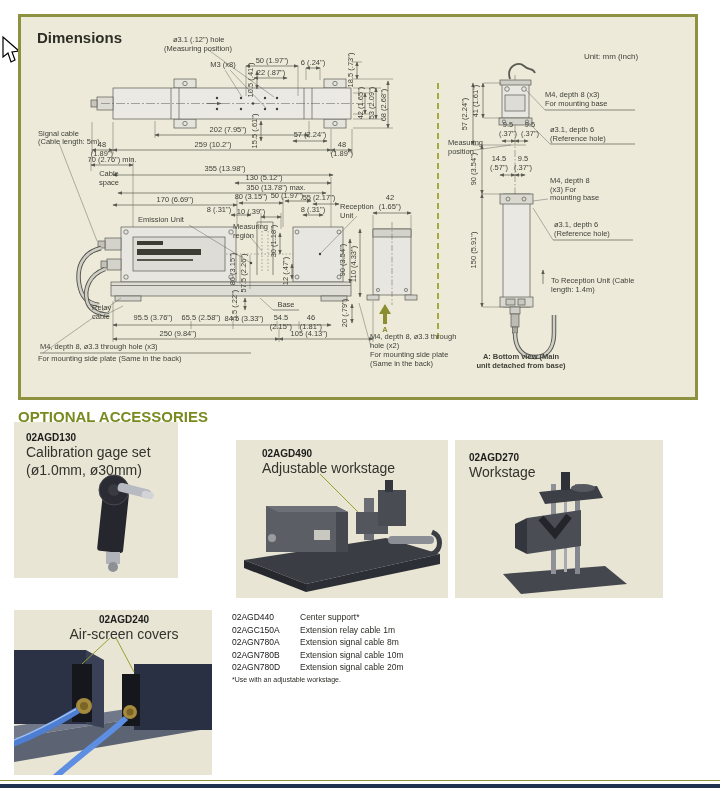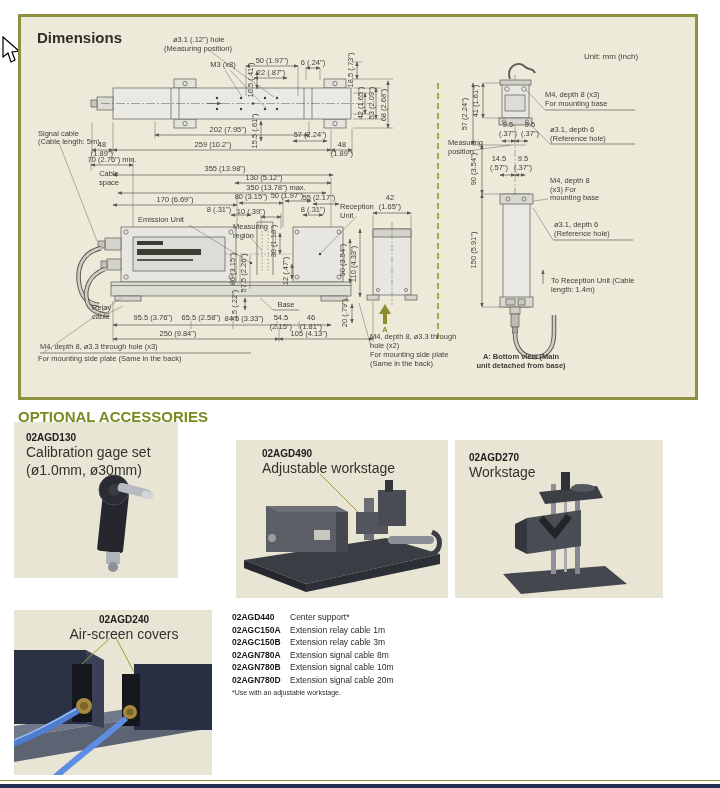--- a/index.html
+++ b/index.html
@@ -19,21 +19,21 @@
   .bold{font-weight:bold}
   .unit-note{font-size:8px}
   .acc-head{position:absolute;left:18px;top:408px;font-size:15px;font-weight:bold;color:#7a8a1f}
   .card{position:absolute;background:#e8e5d4}
   .card .code{font-weight:bold;font-size:10px;color:#1c1c1c;line-height:1.2}
   .card .desc{font-size:14px;color:#33332c;line-height:1.25}
   .ctext{position:absolute}
   .photo{position:absolute}
   .acclist{position:absolute;left:232px;top:611px;width:470px}
   .row{display:flex;font-size:8.5px;line-height:12.6px;color:#2b2b26}
-  .row .pcode{width:58px;font-weight:bold;color:#161616}
+  .row .pcode{width:68px;font-weight:normal;color:#161616}
   .footnote{font-size:7px;color:#2b2b26;margin-top:2px}
   .rule{position:absolute;left:0;top:780px;width:720px;height:1px;background:#8e9140}
   .navybar{position:absolute;left:0;top:784px;width:720px;height:4px;background:#20304f}
   .cursor{position:absolute;left:2px;top:36px}
 </style>
 </head>
 <body>
 
 <svg class="cursor" width="18" height="27">
   <polygon points="1,1 1,21 6,17 9,26 13,24 10,16 17,15" fill="#fff" stroke="#000" stroke-width="1.2"></polygon>
@@ -424,24 +424,20 @@
 <div class="acclist">
   <div class="row">
     <span class="pcode">02AGD440</span>
     <span class="pdesc">Center support*</span>
   </div>
   <div class="row">
     <span class="pcode">02AGC150A</span>
     <span class="pdesc">Extension relay cable 1m</span>
   </div>
   <div class="row">
-    <span class="pcode">02AGC150B</span>
-    <span class="pdesc">Extension relay cable 3m</span>
-  </div>
-  <div class="row">
     <span class="pcode">02AGN780A</span>
     <span class="pdesc">Extension signal cable 8m</span>
   </div>
   <div class="row">
     <span class="pcode">02AGN780B</span>
     <span class="pdesc">Extension signal cable 10m</span>
   </div>
   <div class="row">
     <span class="pcode">02AGN780D</span>
     <span class="pdesc">Extension signal cable 20m</span>

